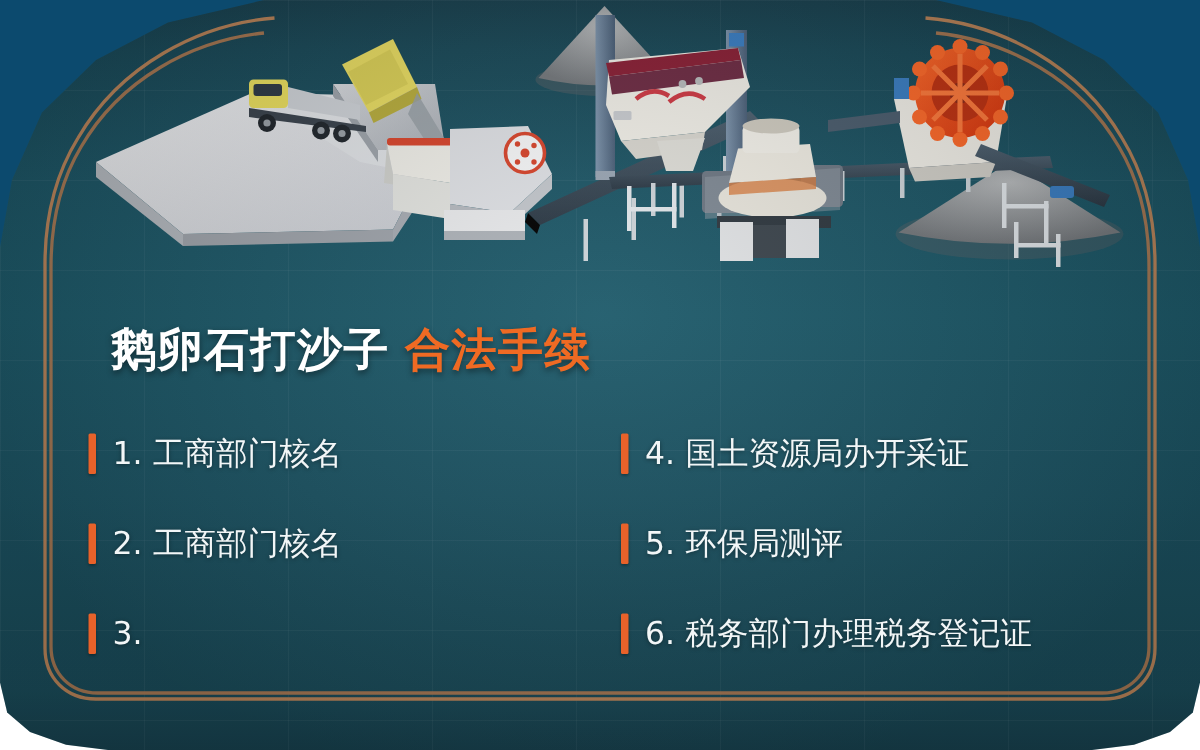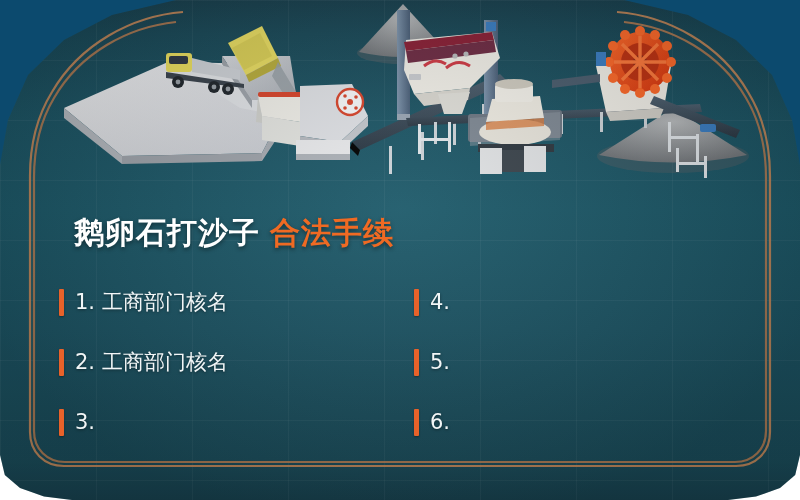--- a/index.html
+++ b/index.html
@@ -311,40 +311,43 @@
 
     <div class="row">
       <div class="cell left">
         <span class="bar"></span>
         <span class="txt">1.</span>
         <span class="txt" style="margin-left:7px">工商部门核名</span>
       </div>
       <div class="cell right">
         <span class="bar"></span>
         <span class="txt">4.</span>
+        <span class="txt" style="margin-left:7px">国土资源局办开采证</span>
       </div>
     </div>
 
     <div class="row">
       <div class="cell left">
         <span class="bar"></span>
         <span class="txt">2.</span>
         <span class="txt" style="margin-left:7px">工商部门核名</span>
       </div>
       <div class="cell right">
         <span class="bar"></span>
         <span class="txt">5.</span>
+        <span class="txt" style="margin-left:7px">环保局测评</span>
       </div>
     </div>
 
     <div class="row">
       <div class="cell left">
         <span class="bar"></span>
         <span class="txt">3.</span>
       </div>
       <div class="cell right">
         <span class="bar"></span>
         <span class="txt">6.</span>
+        <span class="txt" style="margin-left:7px">税务部门办理税务登记证</span>
       </div>
     </div>
 
   </div>
 </div>
 
 </body></html>

